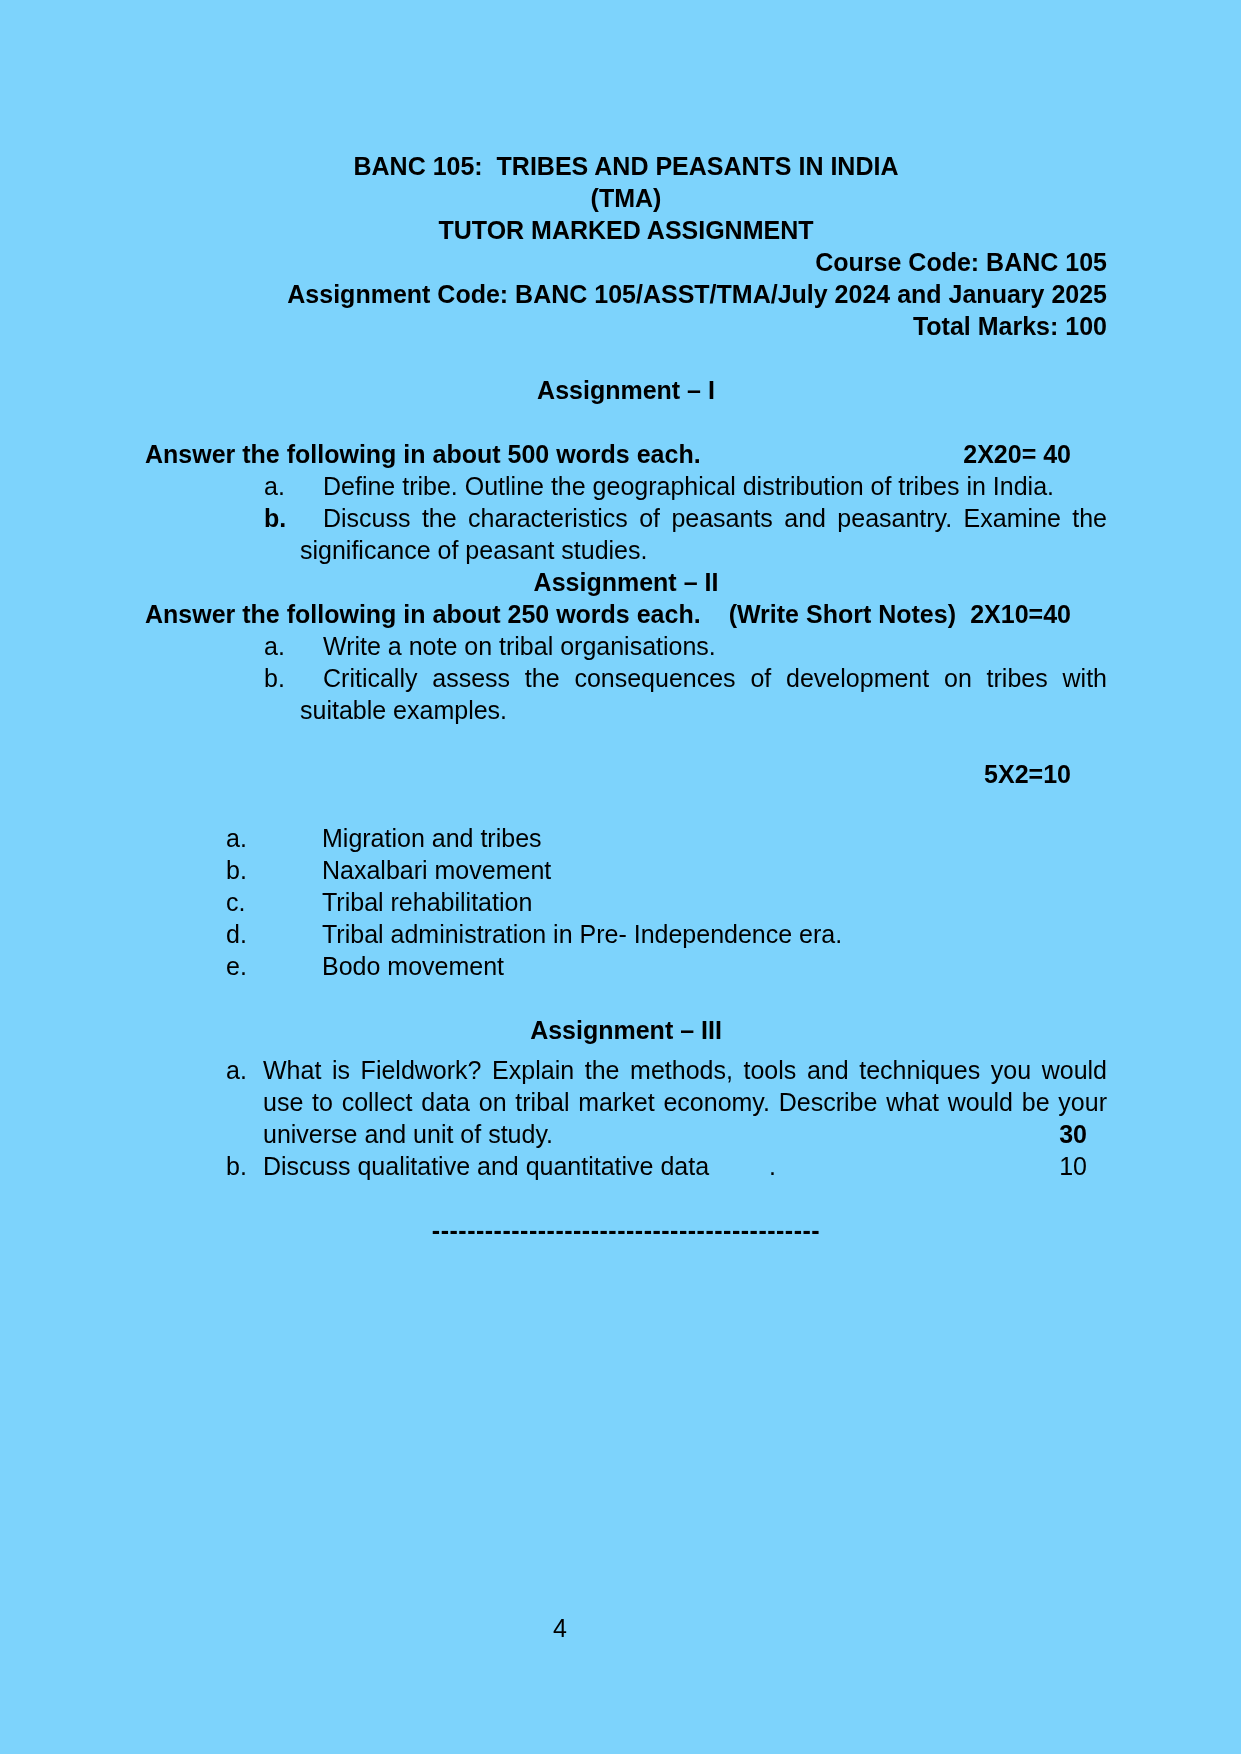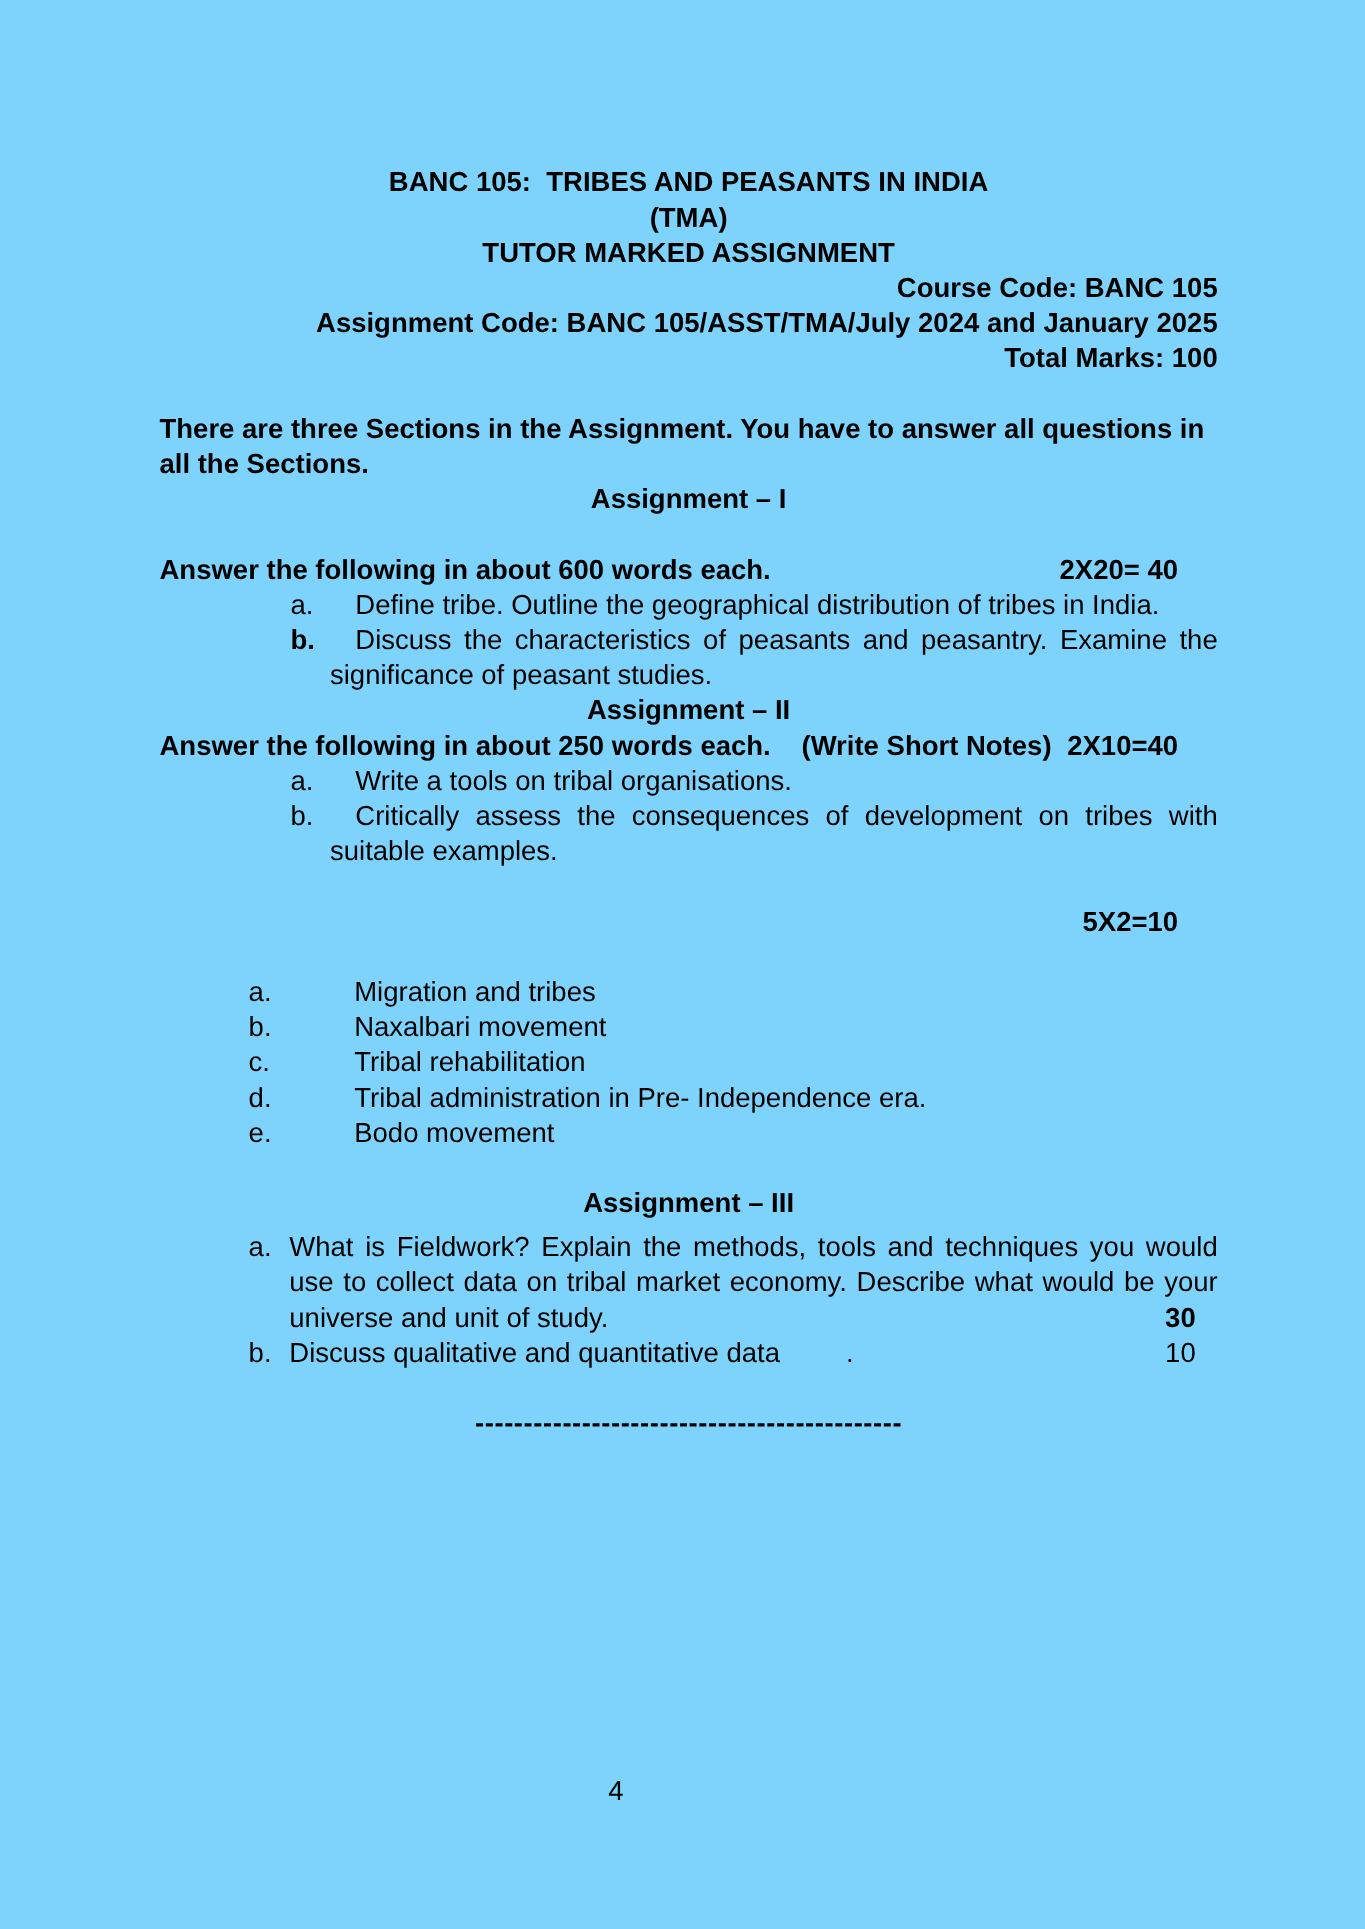--- a/index.html
+++ b/index.html
@@ -61,28 +61,27 @@
     </div>
 
     <div class="right-block">
       <div>Course Code: BANC 105</div>
       <div>Assignment Code: BANC 105/ASST/TMA/July 2024 and January 2025</div>
       <div>Total Marks: 100</div>
     </div>
 
     <div class="blank"></div>
 
-    <p class="intro">There are three Sections in the Assignment. You have to answer all questions in all the Sections.</p>
 
     <div class="center-title">Assignment – I</div>
 
     <div class="blank"></div>
 
     <div class="instr-row">
-      <span>Answer the following in about 600 words each.</span>
+      <span>Answer the following in about 500 words each.</span>
       <span class="marks">2X20= 40</span>
     </div>
 
     <div class="l1">
       <div class="item">
         <span class="marker">a.</span><span>Define tribe. Outline the geographical distribution of tribes in India.</span>
       </div>
       <div class="item justify">
         <span class="marker bold">b.</span><span>Discuss the characteristics of peasants and peasantry. Examine the significance of peasant studies.</span>
       </div>
@@ -91,21 +90,21 @@
     <div class="center-title">Assignment – II</div>
 
     <div class="instr-row">
       <span>Answer the following in about 250 words each.</span>
       <span class="note">(Write Short Notes)</span>
       <span class="marks">2X10=40</span>
     </div>
 
     <div class="l1">
       <div class="item">
-        <span class="marker">a.</span><span>Write a tools on tribal organisations.</span>
+        <span class="marker">a.</span><span>Write a note on tribal organisations.</span>
       </div>
       <div class="item justify">
         <span class="marker">b.</span><span>Critically assess the consequences of development on tribes with suitable examples.</span>
       </div>
     </div>
 
     <div class="blank"></div>
 
     <div class="instr-row">
       <span class="marks">5X2=10</span>

